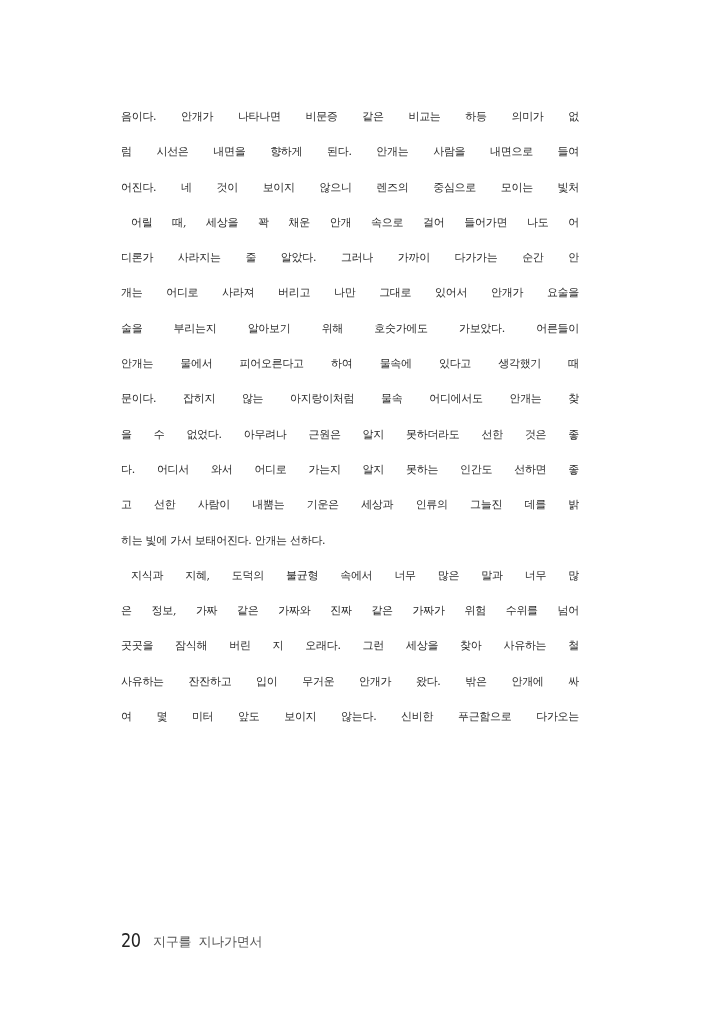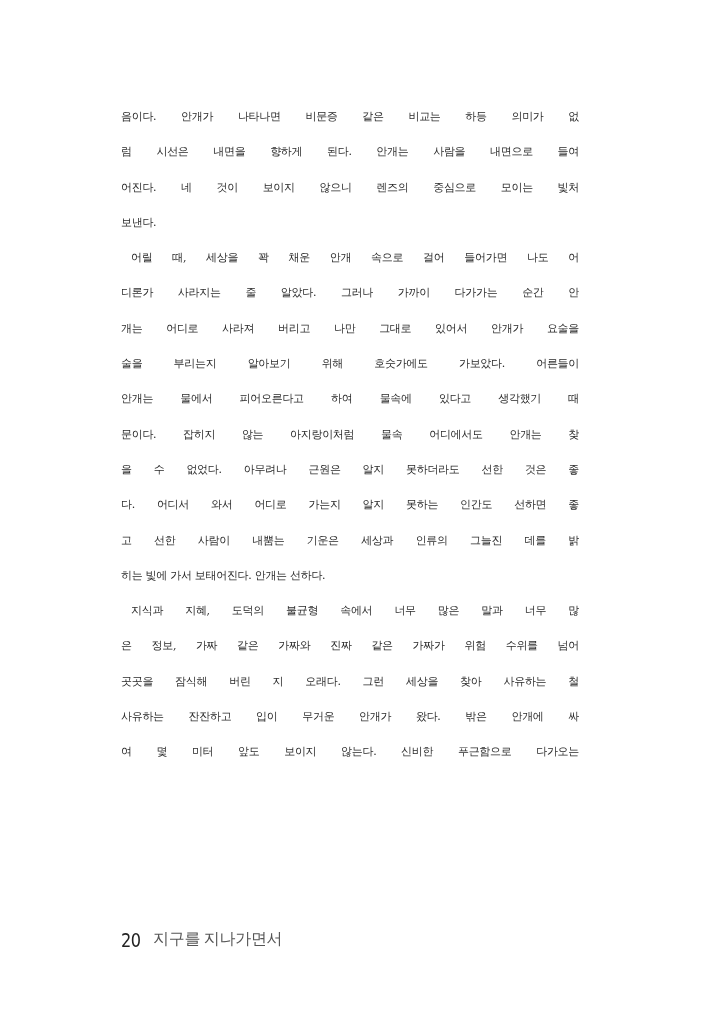--- a/index.html
+++ b/index.html
@@ -41,51 +41,50 @@
       text-align-last: left;
     }
     .line.indent {
       padding-left: 10px;
     }
     .footer {
       position: absolute;
       left: 121px;
       top: 929px;
       display: flex;
-      align-items: flex-start;
+      align-items: flex-end;
       gap: 10px;
     }
     .page-number {
       font-family: "DejaVu Sans", "Liberation Sans", sans-serif;
       font-size: 19px;
       color: #222222;
       letter-spacing: -0.5px;
       transform: scaleX(0.85);
       transform-origin: left;
       display: inline-block;
       width: 22px;
     }
     .running-title {
-      font-family: Liberation Serif, serif;
-      font-size: 16px;
+      font-family: Liberation Mono, monospace;
+      font-size: 13px;
       color: #555555;
       letter-spacing: -0.3px;
     }
   </style>
 </head>
 <body>
 
 <div class="page">
   <div class="body-text">
 
     <div>
       <div class="line">음이다. 안개가 나타나면 비문증 같은 비교는 하등 의미가 없</div>
       <div class="line">럼 시선은 내면을 향하게 된다. 안개는 사람을 내면으로 들여</div>
       <div class="line">어진다. 네 것이 보이지 않으니 렌즈의 중심으로 모이는 빛처</div>
-      <div class="line last">보낸다.</div>
     </div>
 
     <div>
       <div class="line indent">어릴 때, 세상을 꽉 채운 안개 속으로 걸어 들어가면 나도 어</div>
       <div class="line">디론가 사라지는 줄 알았다. 그러나 가까이 다가가는 순간 안</div>
       <div class="line">개는 어디로 사라져 버리고 나만 그대로 있어서 안개가 요술을</div>
       <div class="line">술을 부리는지 알아보기 위해 호숫가에도 가보았다. 어른들이</div>
       <div class="line">안개는 물에서 피어오른다고 하여 물속에 있다고 생각했기 때</div>
       <div class="line">문이다. 잡히지 않는 아지랑이처럼 물속 어디에서도 안개는 찾</div>
       <div class="line">을 수 없었다. 아무려나 근원은 알지 못하더라도 선한 것은 좋</div>

